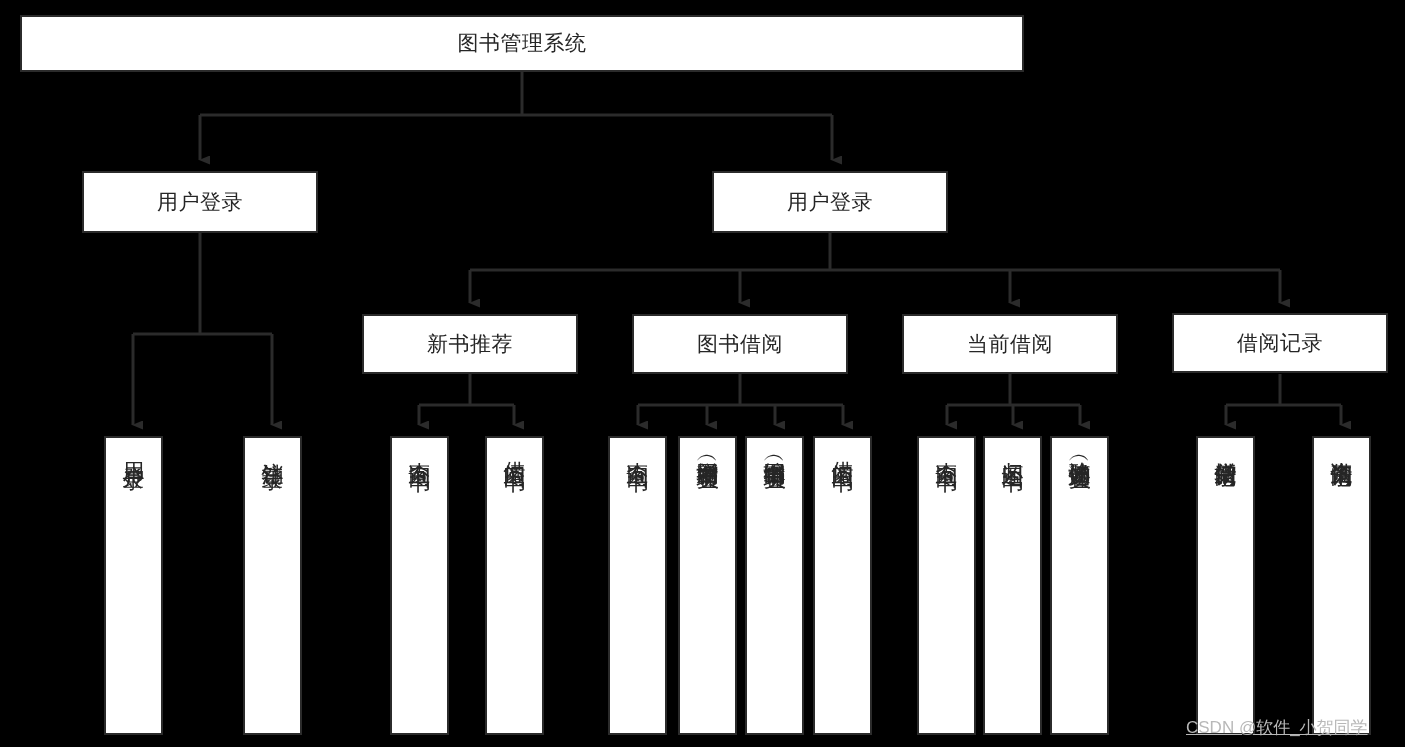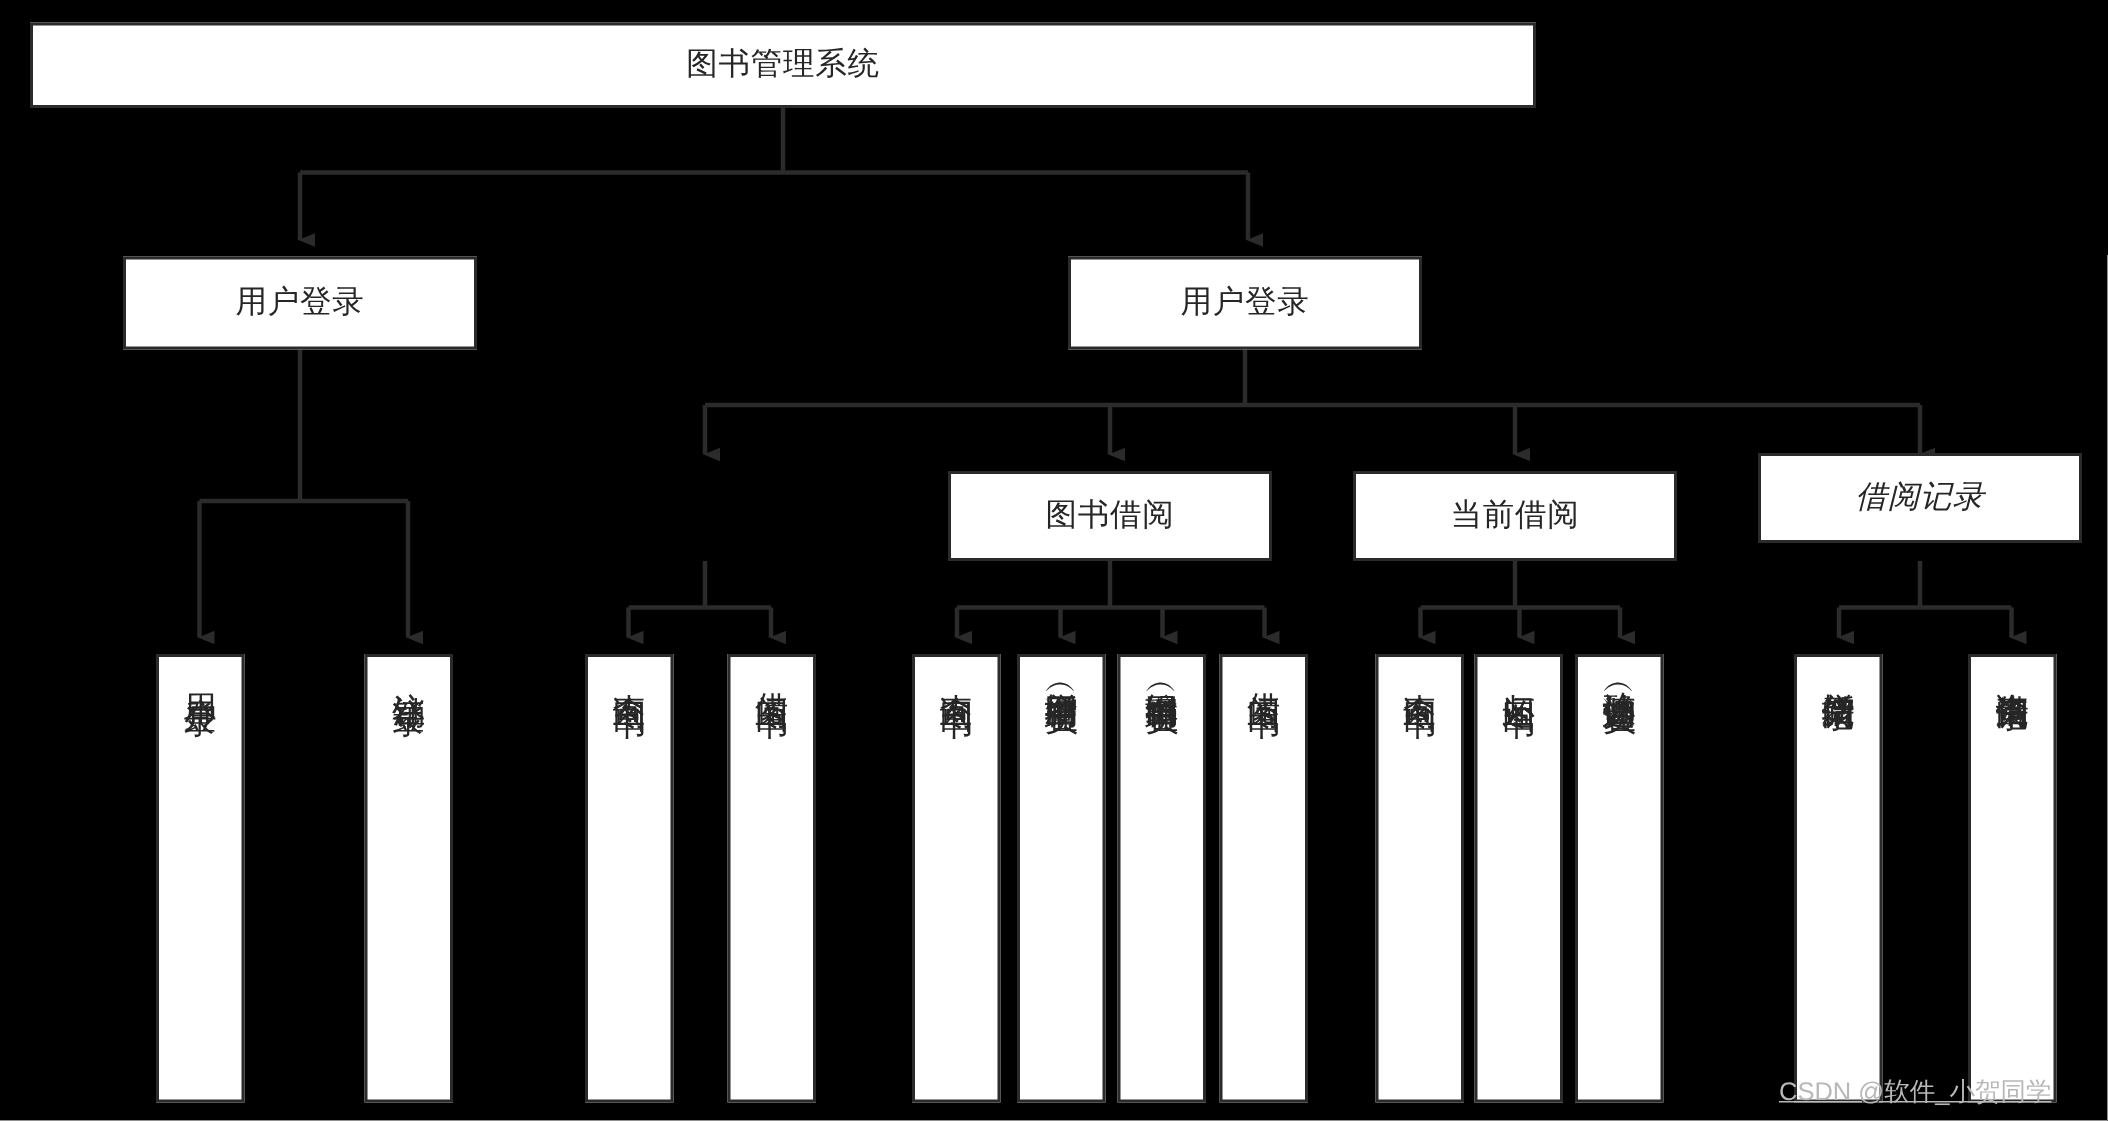--- a/index.html
+++ b/index.html
@@ -133,27 +133,30 @@
     <span class="lbl">图书管理系统</span>
   </div>
 
   <div class="node h" style="left:82px; top:171px; width:236px; height:62px;">
     <span class="lbl">用户登录</span>
   </div>
   <div class="node h" style="left:712px; top:171px; width:236px; height:62px;">
     <span class="lbl">用户登录</span>
   </div>
 
+  <div class="node h" style="left:362px; top:314px; width:216px; height:60px;">
+    <span class="lbl">新书推荐</span>
+  </div>
   <div class="node h" style="left:632px; top:314px; width:216px; height:60px;">
     <span class="lbl">图书借阅</span>
   </div>
   <div class="node h" style="left:902px; top:314px; width:216px; height:60px;">
     <span class="lbl">当前借阅</span>
   </div>
-  <div class="node h" style="left:1172px; top:302px; width:216px; height:60px;font-style:italic;">
+  <div class="node h" style="left:1172px; top:313px; width:216px; height:60px;">
     <span class="lbl">借阅记录</span>
   </div>
 
   <div class="node v" style="left:104px; top:436px; width:59px; height:299px;">
     <span class="lbl">用户登录</span>
   </div>
   <div class="node v" style="left:243px; top:436px; width:59px; height:299px;">
     <span class="lbl">注销登录</span>
   </div>
 

